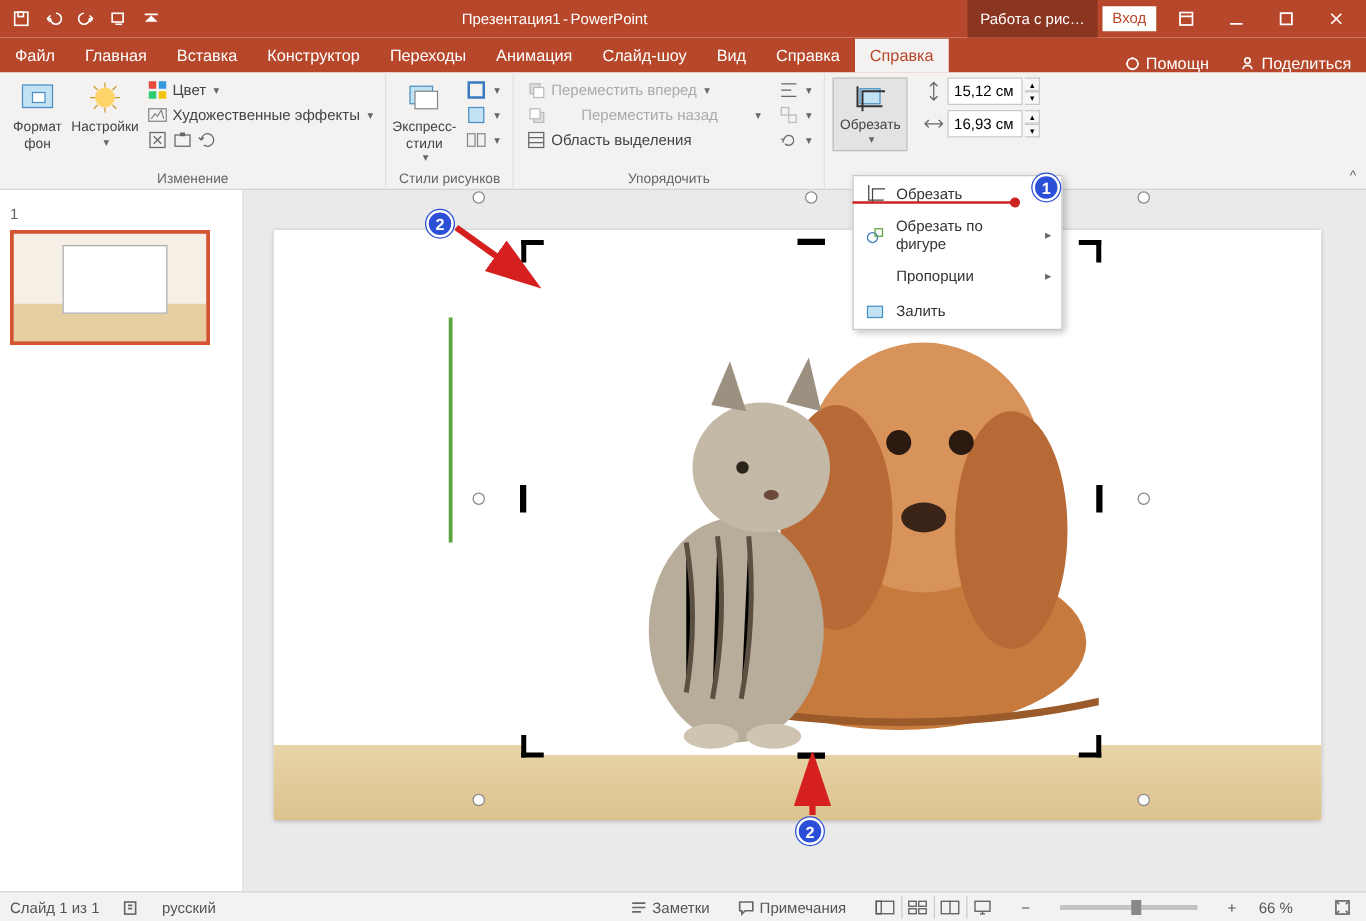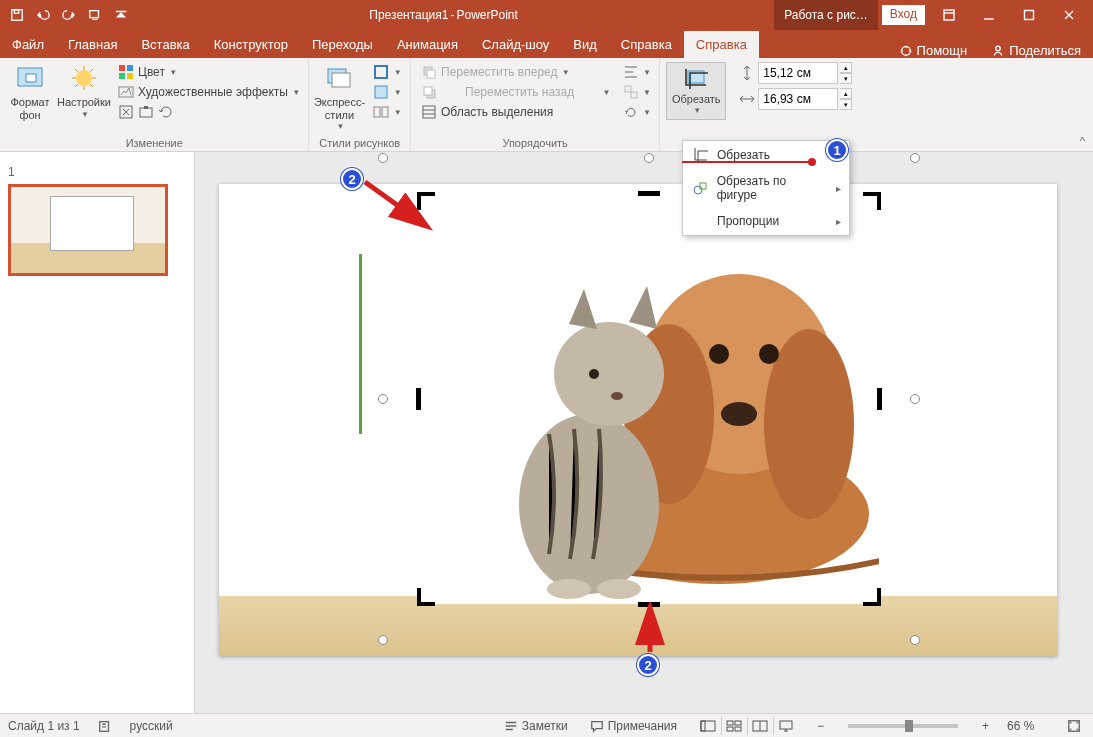--- a/index.html
+++ b/index.html
@@ -34,21 +34,21 @@
   .big-btn { display:flex; flex-direction:column; align-items:center; justify-content:center; width: 48px; cursor:pointer; font-size: 11px; color:#444; text-align:center; line-height:1.15; }
   .big-btn .ico { width:32px; height:32px; display:flex; align-items:center; justify-content:center; margin-bottom:2px;}
   .small-row { display:flex; align-items:center; gap:4px; font-size:12px; color:#444; cursor:pointer; padding: 2px 4px; height:20px;}
   .small-row .ico { width:16px; height:16px; display:flex; align-items:center; justify-content:center;}
   .stack { display:flex; flex-direction:column; gap:0px;}
   .drop-caret { font-size:9px; color:#666; margin-left:2px;}
   .crop-btn { display:flex; flex-direction:column; align-items:center; width:60px; cursor:pointer; font-size:11px; color:#444; background:#e3e3e3; padding:4px 0; border:1px solid #c0c0c0;}
   .size-inputs { display:flex; flex-direction:column; gap:4px; margin-left:6px;}
   .size-row { display:flex; align-items:center; gap:2px;}
   .size-row .ico{width:18px;height:18px;}
-  .size-field { width:80px; height:22px; border:1px solid #c8c8c8; background:#fff; font-size:12px; padding:0 4px; display:flex; align-items:center; justify-content:space-between;}
+  .size-field { width:60px; height:22px; border:1px solid #c8c8c8; background:#fff; font-size:12px; padding:0 4px; display:flex; align-items:center; justify-content:space-between;}
   .spinner { width:12px; display:flex; flex-direction:column;}
   .spinner div{height:11px; border:1px solid #c8c8c8; border-left:none; font-size:7px; display:flex;align-items:center;justify-content:center; background:#f7f7f7; cursor:pointer;}
   .ribbon-collapse { position:absolute; right:8px; bottom:4px; font-size:11px; color:#666; cursor:pointer;}
 
   
   .workspace { position:absolute; top:152px; left:0; right:0; bottom:24px; display:flex; background:#eaeaea;}
   .thumb-panel { width:195px; background:#fff; border-right:1px solid #d4d4d4; padding:10px 8px;}
   .slide-num { font-size:12px; color:#666; }
   .slide-thumb { width:160px; height:92px; border:3px solid #d35230; margin-top:4px; position:relative; background:#f5efe6; overflow:hidden;}
   .slide-thumb .floor { position:absolute; bottom:0; left:0; right:0; height:30px; background:#e5cfa1;}
@@ -430,20 +430,28 @@
           <rect x="8" y="3" width="6" height="6" fill="none" stroke="#5aa33d"></rect>
         </svg>
       </span>
       <span>Обрезать по фигуре</span>
       <span class="arrow">▸</span>
     </div>
   <div class="item">
       <span class="ico"></span>
       <span>Пропорции</span>
       <span class="arrow">▸</span>
+    </div>
+  <div class="item">
+      <span class="ico">
+        <svg width="16" height="16">
+          <rect x="2" y="4" width="12" height="9" fill="#c3e3f5" stroke="#4a90c2"></rect>
+        </svg>
+      </span>
+      <span>Залить</span>
     </div>
 </div>
 <div class="highlight-line"></div>
 <div class="callout" style="left:826px; top:139px;">1</div>
 
 <div class="workspace">
   <div class="thumb-panel">
     <span class="slide-num">1</span>
     <div class="slide-thumb">
       <div class="floor"></div>

